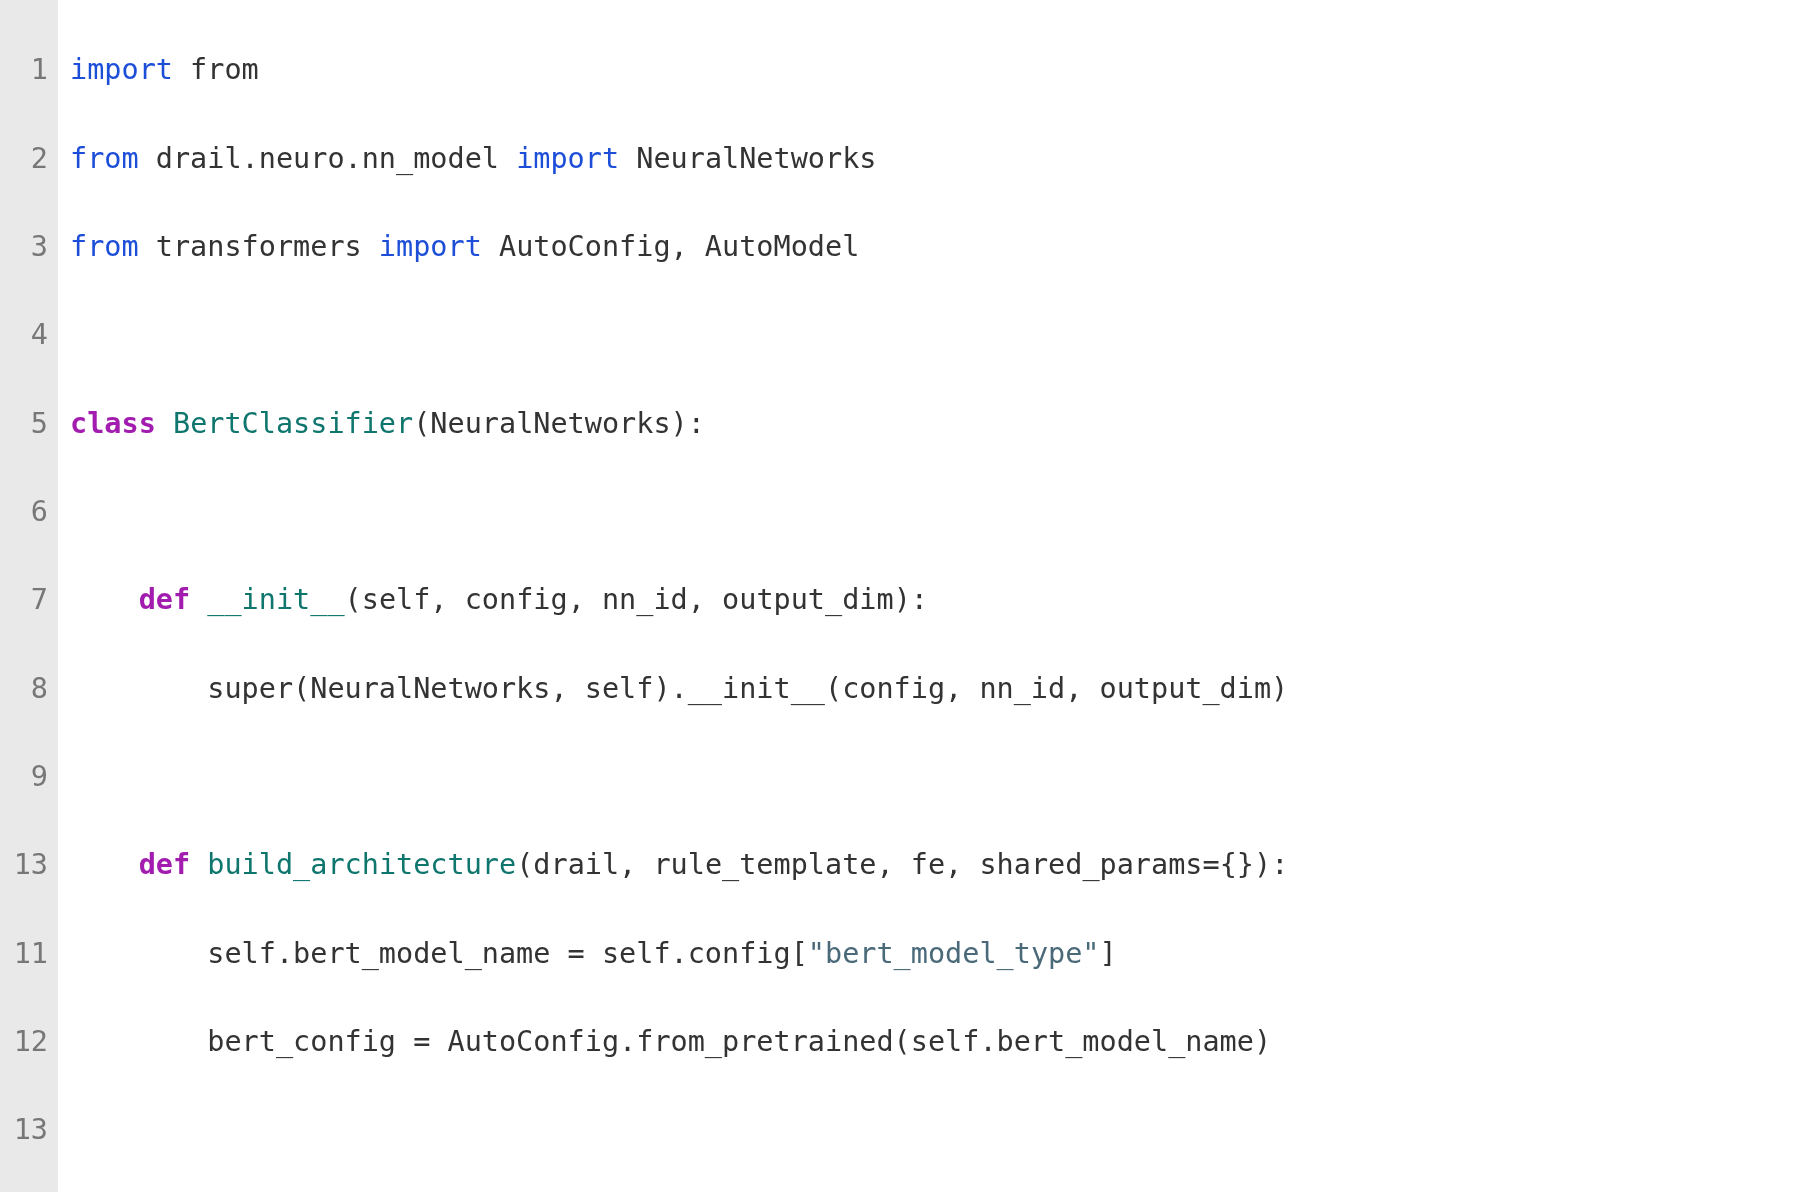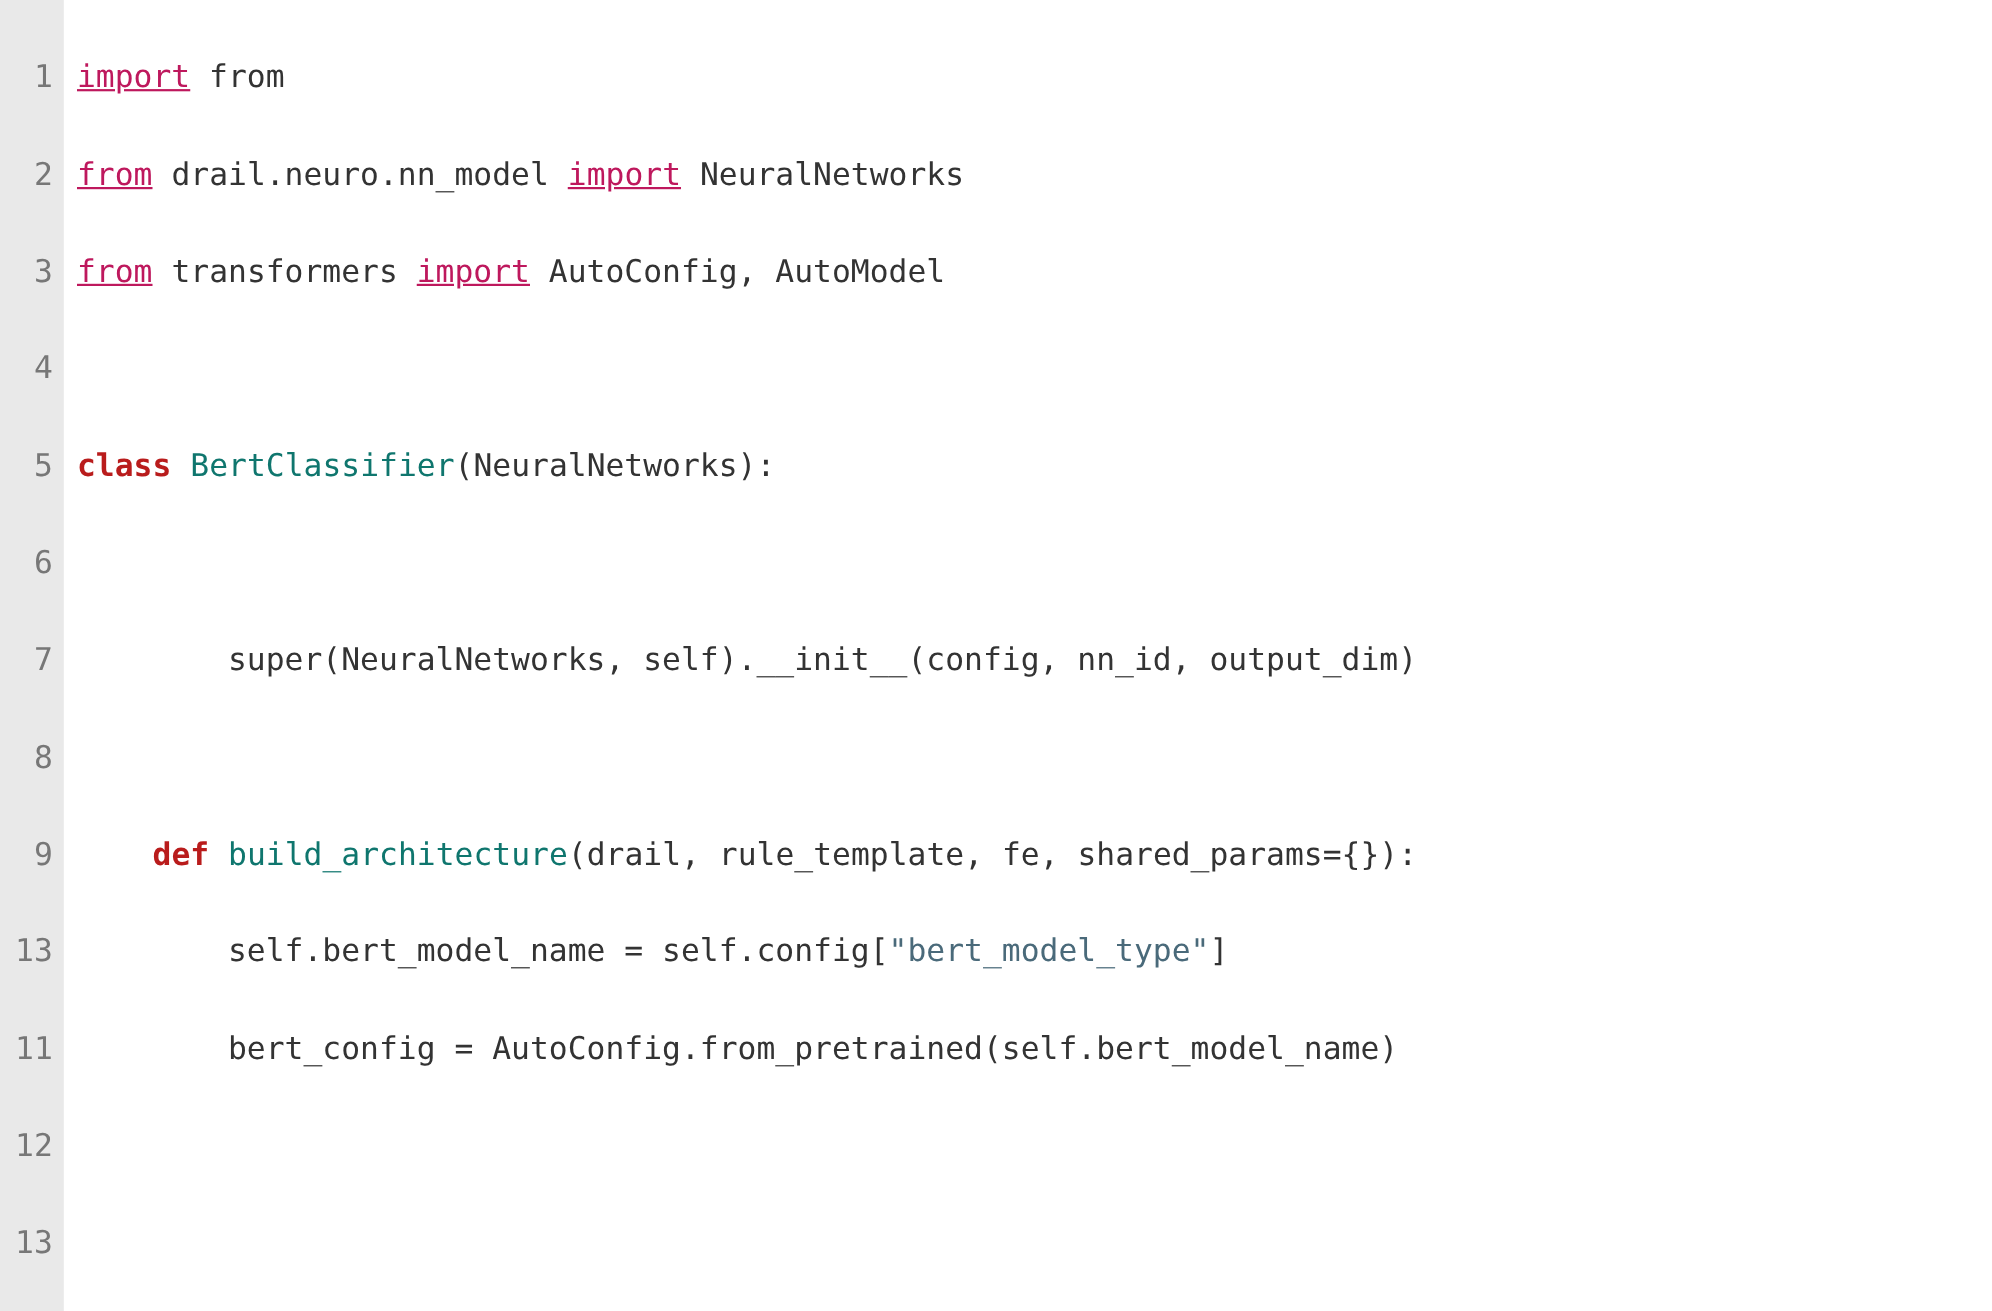--- a/index.html
+++ b/index.html
@@ -20,22 +20,22 @@
     user-select: none;
     flex: 0 0 auto;
     min-width: 58px;
   }
   .code {
     padding: 4px 0 4px 12px;
     color: #333333;
     flex: 1 1 auto;
   }
   .line { display: block; min-height: 1.55em; }
-  .kw   { color: #be185d; text-decoration: underline; }
-  .cls  { color: #b91c1c; font-weight: 600; }
+  .kw   { color: #1d4ed8; }
+  .cls  { color: #a21caf; font-weight: 600; }
   .fn   { color: #0f766e; }
   .str  { color: #4a6a7a; }
 </style>
 </head>
 <body>
 
 
 
 <div class="gutter">
 <span class="line">1</span>
@@ -66,20 +66,21 @@
 
 </div>
 
 <div class="code">
 <span class="line"><span class="kw">import</span><span> from</span></span>
 <span class="line"><span class="kw">from</span><span> drail.neuro.nn_model </span><span class="kw">import</span><span> NeuralNetworks</span></span>
 <span class="line"><span class="kw">from</span><span> transformers </span><span class="kw">import</span><span> AutoConfig, AutoModel</span></span>
 <span class="line"></span>
 <span class="line"><span class="cls">class</span><span> </span><span class="fn">BertClassifier</span><span>(NeuralNetworks):</span></span>
 <span class="line"></span>
+<span class="line"><span>    </span><span class="cls">def</span><span> </span><span class="fn">__init__</span><span>(self, config, nn_id, output_dim):</span></span>
 <span class="line"><span>        super(NeuralNetworks, self).__init__(config, nn_id, output_dim)</span></span>
 <span class="line"></span>
 <span class="line"><span>    </span><span class="cls">def</span><span> </span><span class="fn">build_architecture</span><span>(drail, rule_template, fe, shared_params={}):</span></span>
 <span class="line"><span>        self.bert_model_name = self.config[</span><span class="str">"bert_model_type"</span><span>]</span></span>
 <span class="line"><span>        bert_config = AutoConfig.from_pretrained(self.bert_model_name)</span></span>
 
 
 
 
 

